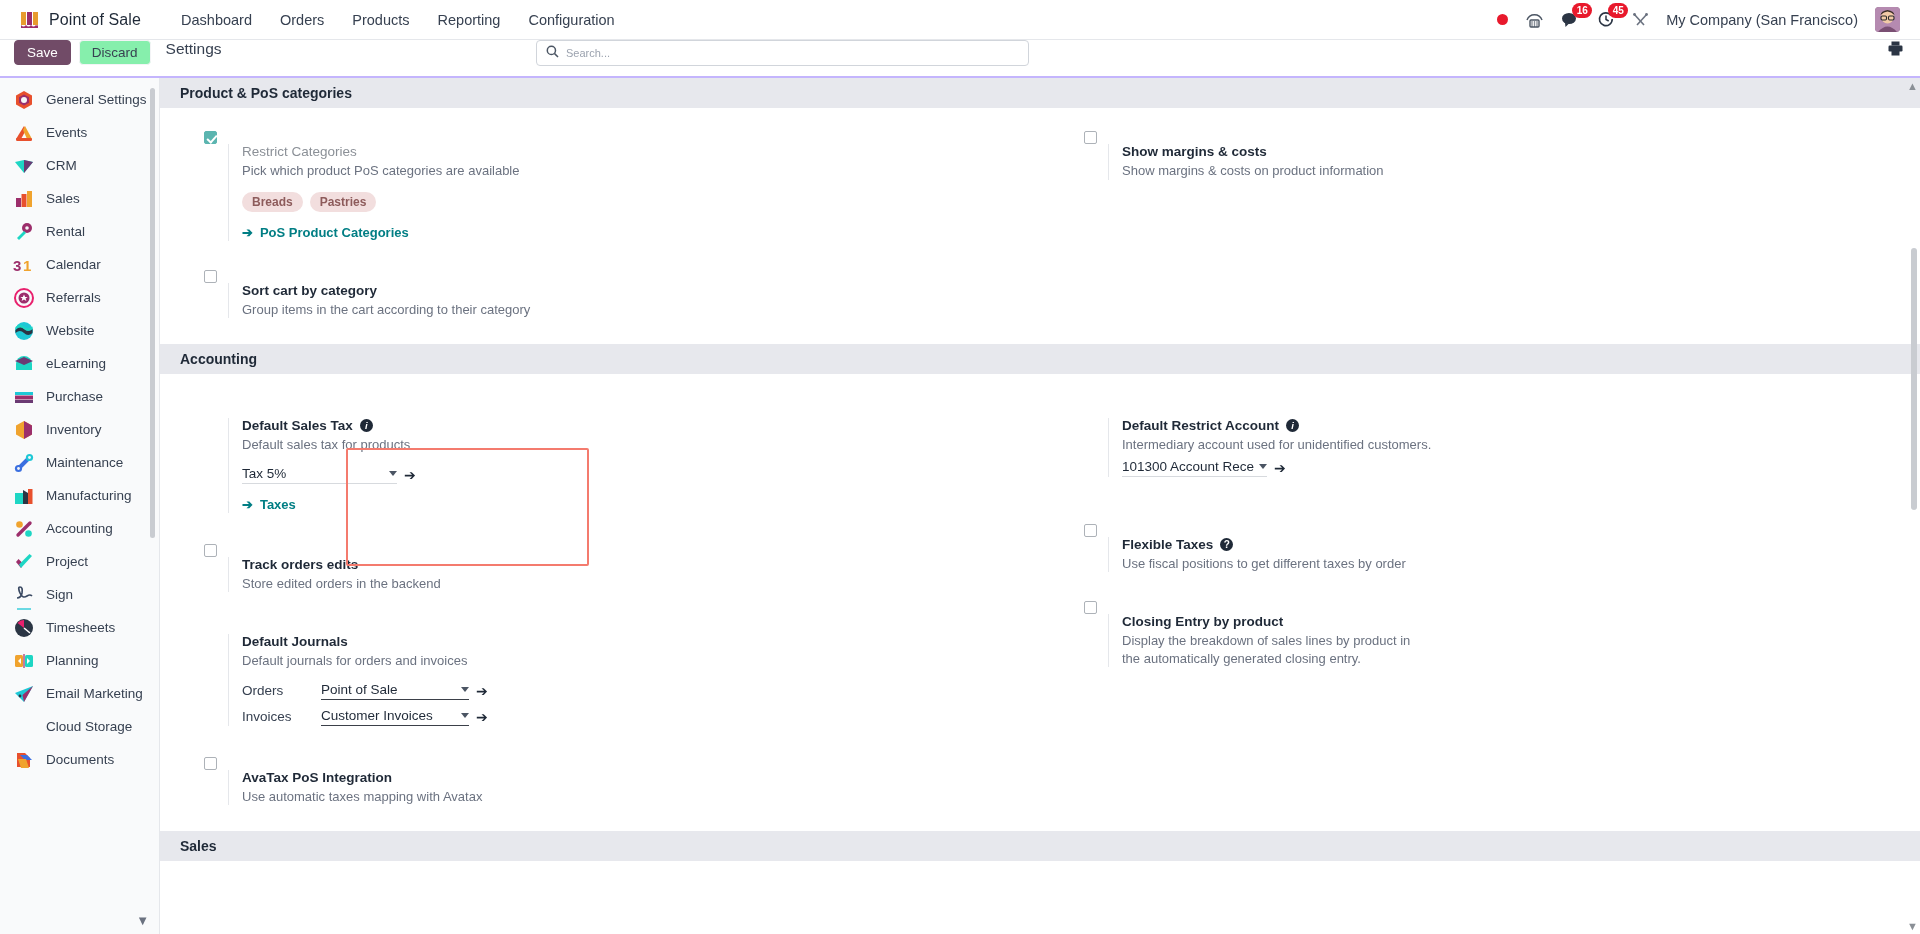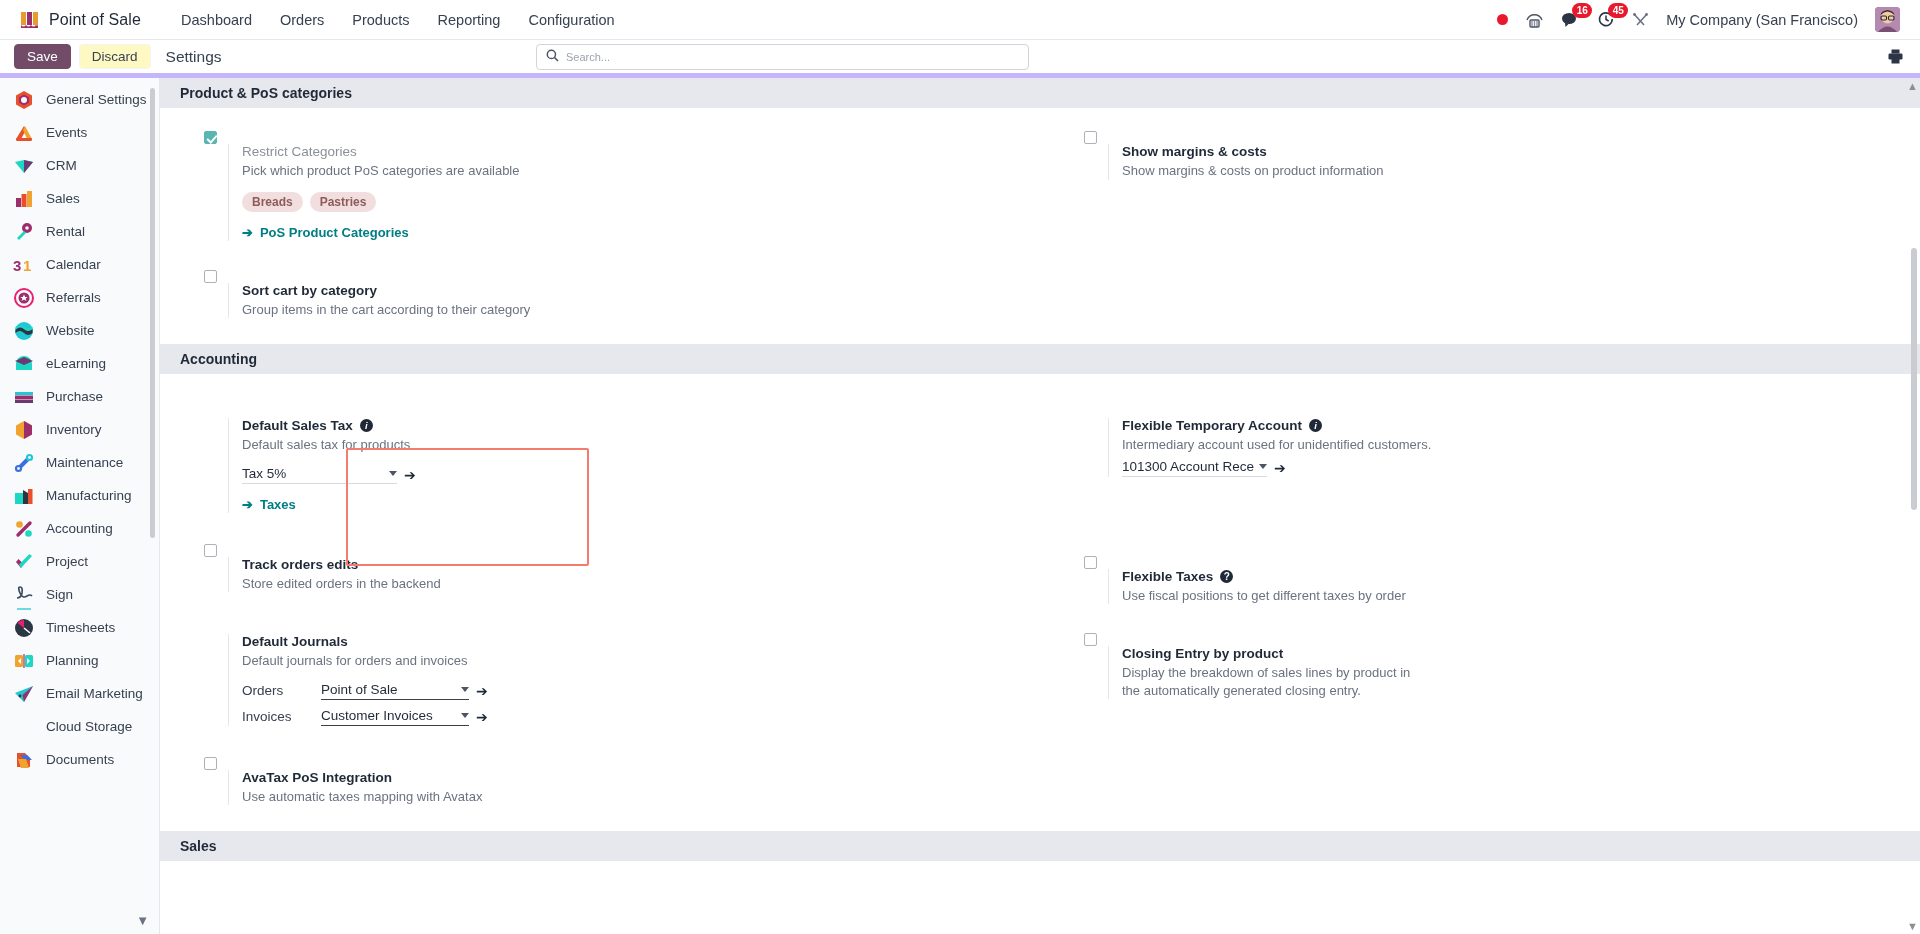--- a/index.html
+++ b/index.html
@@ -46,33 +46,33 @@
   .company-name { font-size: 14.5px; color: #374151; white-space: nowrap; cursor: pointer;}
   .avatar {
     width: 25px; height: 25px; border-radius: 4px; overflow: hidden;
     background: #8e6d8a; position: relative; display:block;
   }
 
   
   .ctrlbar {
     height: 38px; width: 100%;
     background: #ffffff;
-    border-bottom: 5px solid #c4b5fd;
-    display: flex; align-items: center;
+    border-bottom: 2px solid #c4b5fd;
+    display: flex; align-items: flex-start;
     padding: 0 14px; gap: 8px;
     position: relative;
   }
   .btn-save {
     background: #714b67; color: #fff;
     border: 1px solid #714b67; border-radius: 4px;
     font-size: 13.5px; padding: 4px 12px; cursor: pointer;
     font-family: "Liberation Sans", sans-serif;
   }
   .btn-discard {
-    background: #fef9c3; color: #374151;
+    background: #86efac; color: #374151;
     border: 1px solid #f3f4f6; border-radius: 4px;
     font-size: 13.5px; padding: 4px 12px; cursor: pointer;
     font-family: "Liberation Sans", sans-serif;
   }
   .bc-title { font-size: 15.5px; color: #374151; margin-left: 7px; }
   .searchwrap {
     position: absolute; left: 536px; width: 493px;
     height: 26px;
     border: 1px solid #d1d5db; border-radius: 4px;
     display: flex; align-items: center; gap: 7px; padding: 0 9px;
@@ -663,35 +663,35 @@
                 <div class="st-desc">Use automatic taxes mapping with Avatax</div>
               </div>
             </div>
           </div>
 
           <div class="col col-right">
             <div class="setting-row" style="padding-top:14px">
               <span class="cb" style="visibility:hidden"></span>
               <div class="setting-texts">
                 <div class="st-title">
-                  <span>Flexible Temporary Account</span>
+                  <span>Default Restrict Account</span>
                   <span class="info-ico">i</span>
                 </div>
                 <div class="st-desc">Intermediary account used for unidentified customers.</div>
                 <div class="fieldrow" style="margin-top:5px">
                   <div class="selwrap" style="min-width:145px;max-width:145px">
                     <span class="selval">101300 Account Receivab</span>
                     <span class="caret-dn"></span>
                   </div>
                   <span class="arw-link">➔</span>
                 </div>
               </div>
             </div>
 
-            <div class="setting-row" style="margin-top:64px">
+            <div class="setting-row" style="margin-top:32px">
               <span class="cb"></span>
               <div class="setting-texts">
                 <div class="st-title">
                   <span>Flexible Taxes</span>
                   <span class="info-ico q">?</span>
                 </div>
                 <div class="st-desc">Use fiscal positions to get different taxes by order</div>
               </div>
             </div>
 

